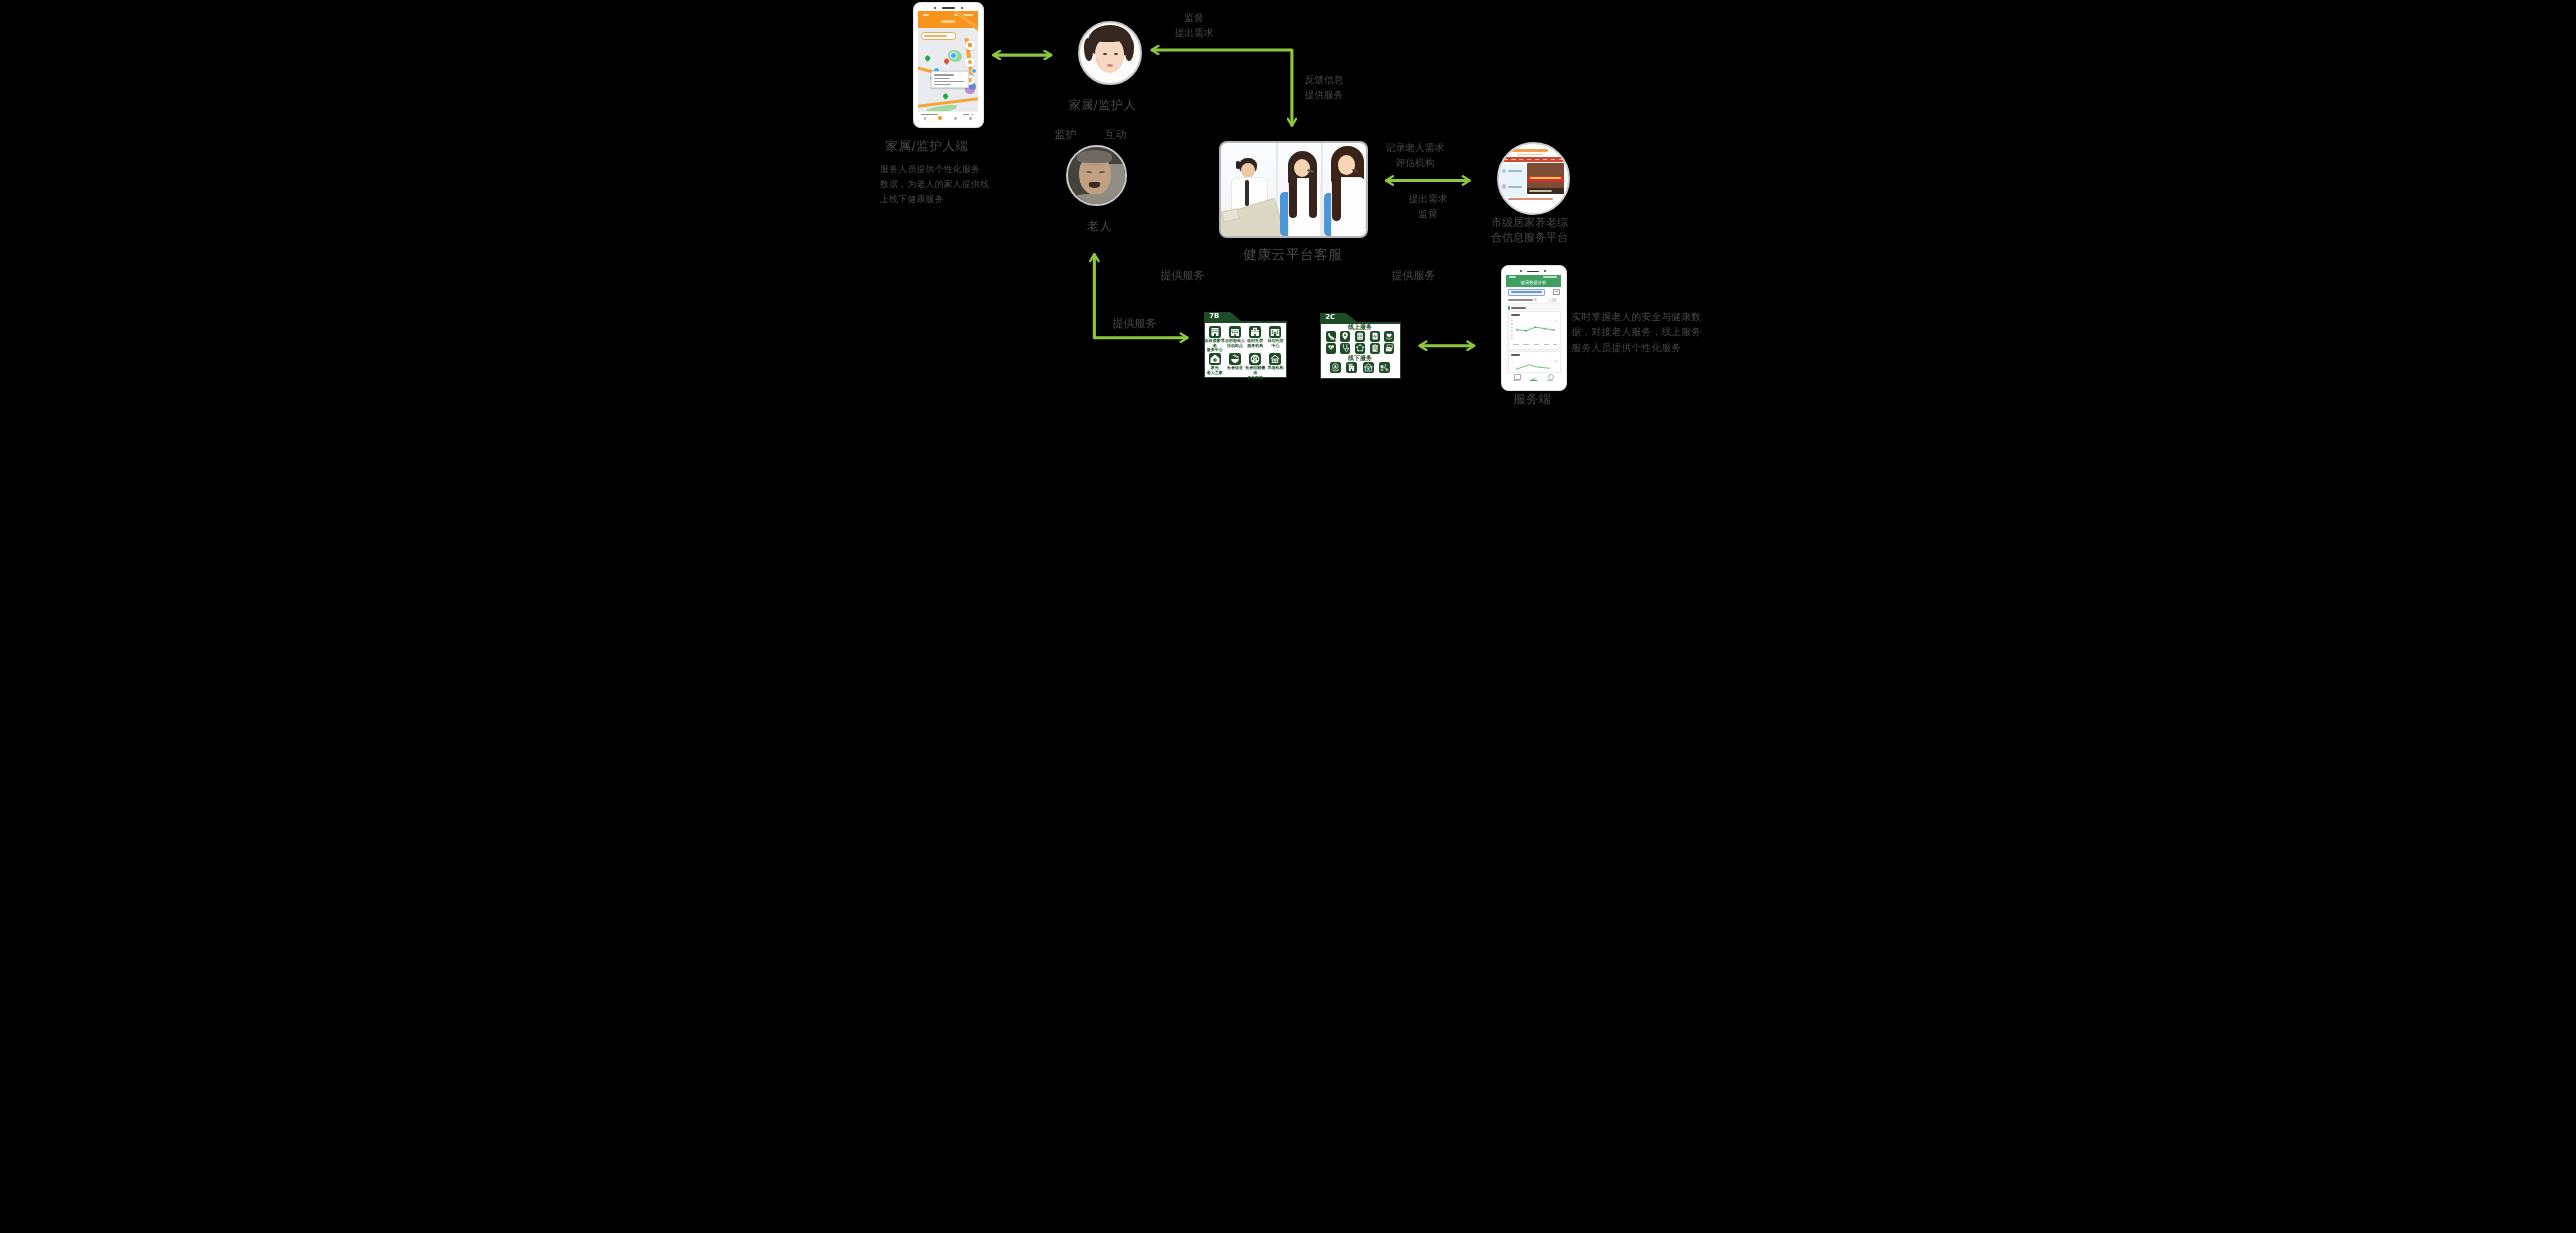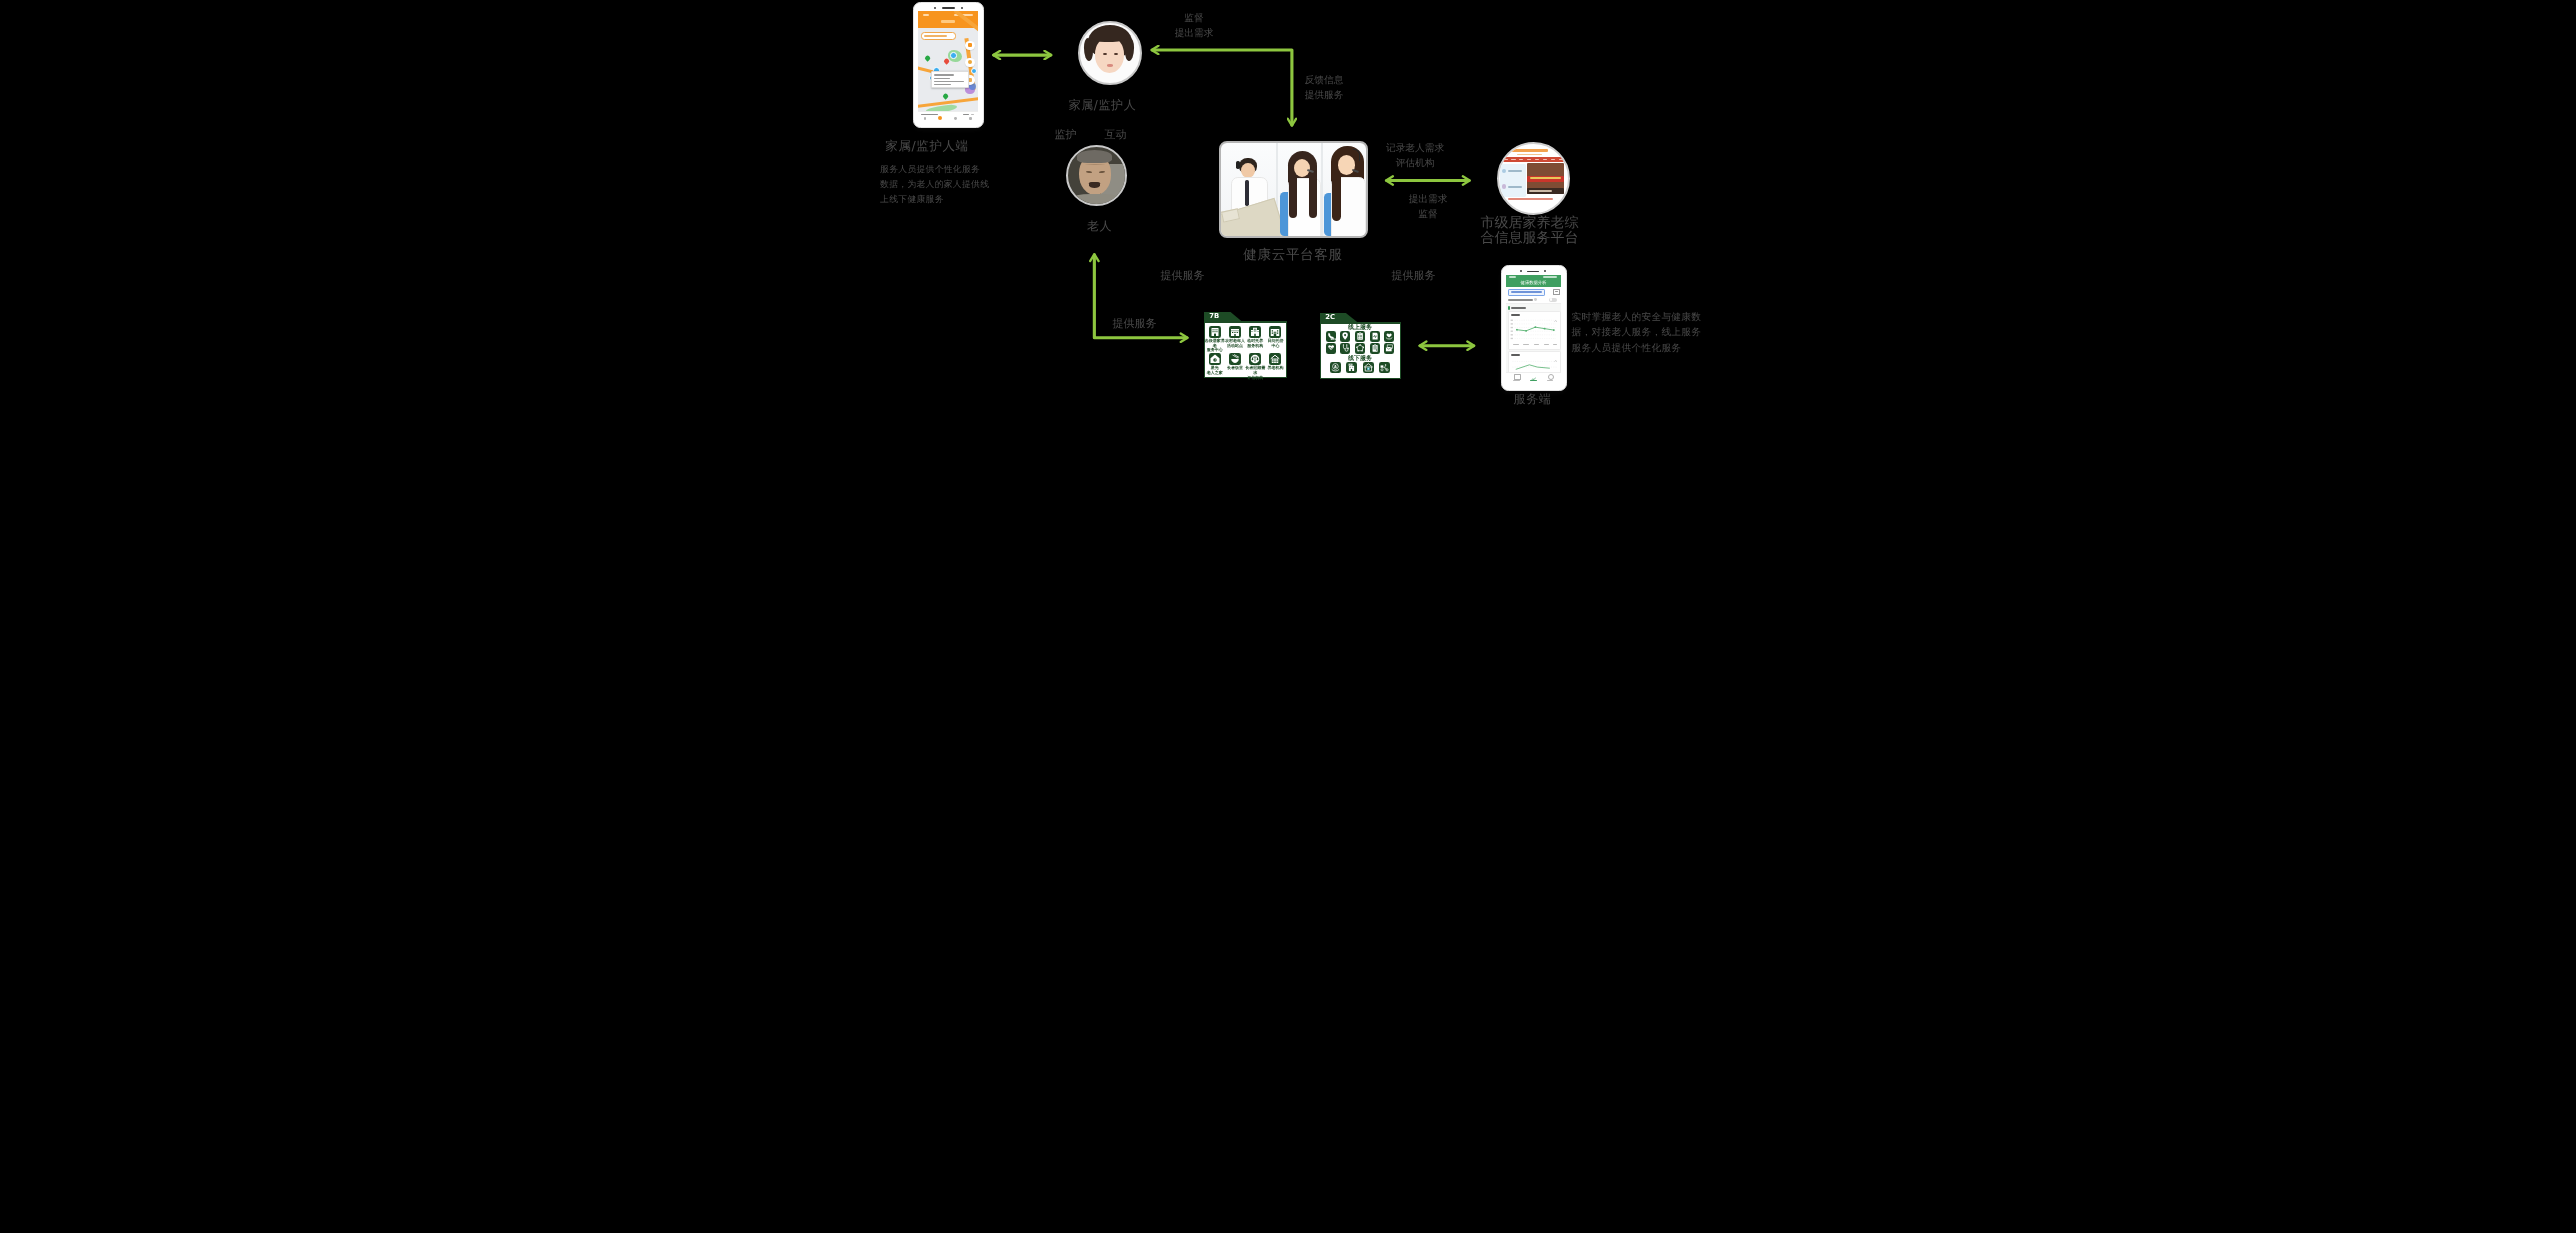--- a/index.html
+++ b/index.html
@@ -236,21 +236,21 @@
       <div class="bar" style="left:8.5px;top:21.6px;width:13.6px;height:2.3px;background:#9fb9ca;"></div>
     </div>
     <div class="abs" style="left:28px;top:19px;width:37px;height:31px;background:#7e4c34;border-radius:1.1px;">
       <div class="bar" style="left:0px;top:12.5px;width:37px;height:6.2px;background:#c9352b;"></div>
       <div class="bar" style="left:3.4px;top:14px;width:31px;height:2.3px;background:#e8c75a;"></div>
       <div class="bar" style="left:0px;top:25px;width:37px;height:6.2px;background:#3a2a22;"></div>
       <div class="bar" style="left:2.8px;top:27px;width:23px;height:1.7px;background:#cbb9a6;"></div>
     </div>
     <div class="bar" style="left:9px;top:54px;width:45px;height:2.3px;background:#e2897a;"></div>
   </div>
-  <div class="abs txt ctr" style="left:620px;top:215px;width:102px;font-size:14px;line-height:15px;">
+  <div class="abs txt ctr" style="left:620px;top:215px;width:102px;font-size:11px;line-height:15px;">
     <div>市级居家养老综</div>
     <div>合信息服务平台</div>
   </div>
 
   <div class="abs" style="left:345px;top:312px;width:83px;height:66px;">
     <div class="ftab" style="position:absolute;left:0;top:0;width:33px;height:9.7px;background:#1d4b25;">7B</div>
     <div class="fbody" style="position:absolute;left:0;top:9px;width:83px;height:57px;border:1.1px solid #1d4b25;border-top-width:2.3px;">
       <div class="b-grid" id="b2b-grid">
           <div class="b-cell">
             <div class="b-ic" style="background:#1d4b25;">

